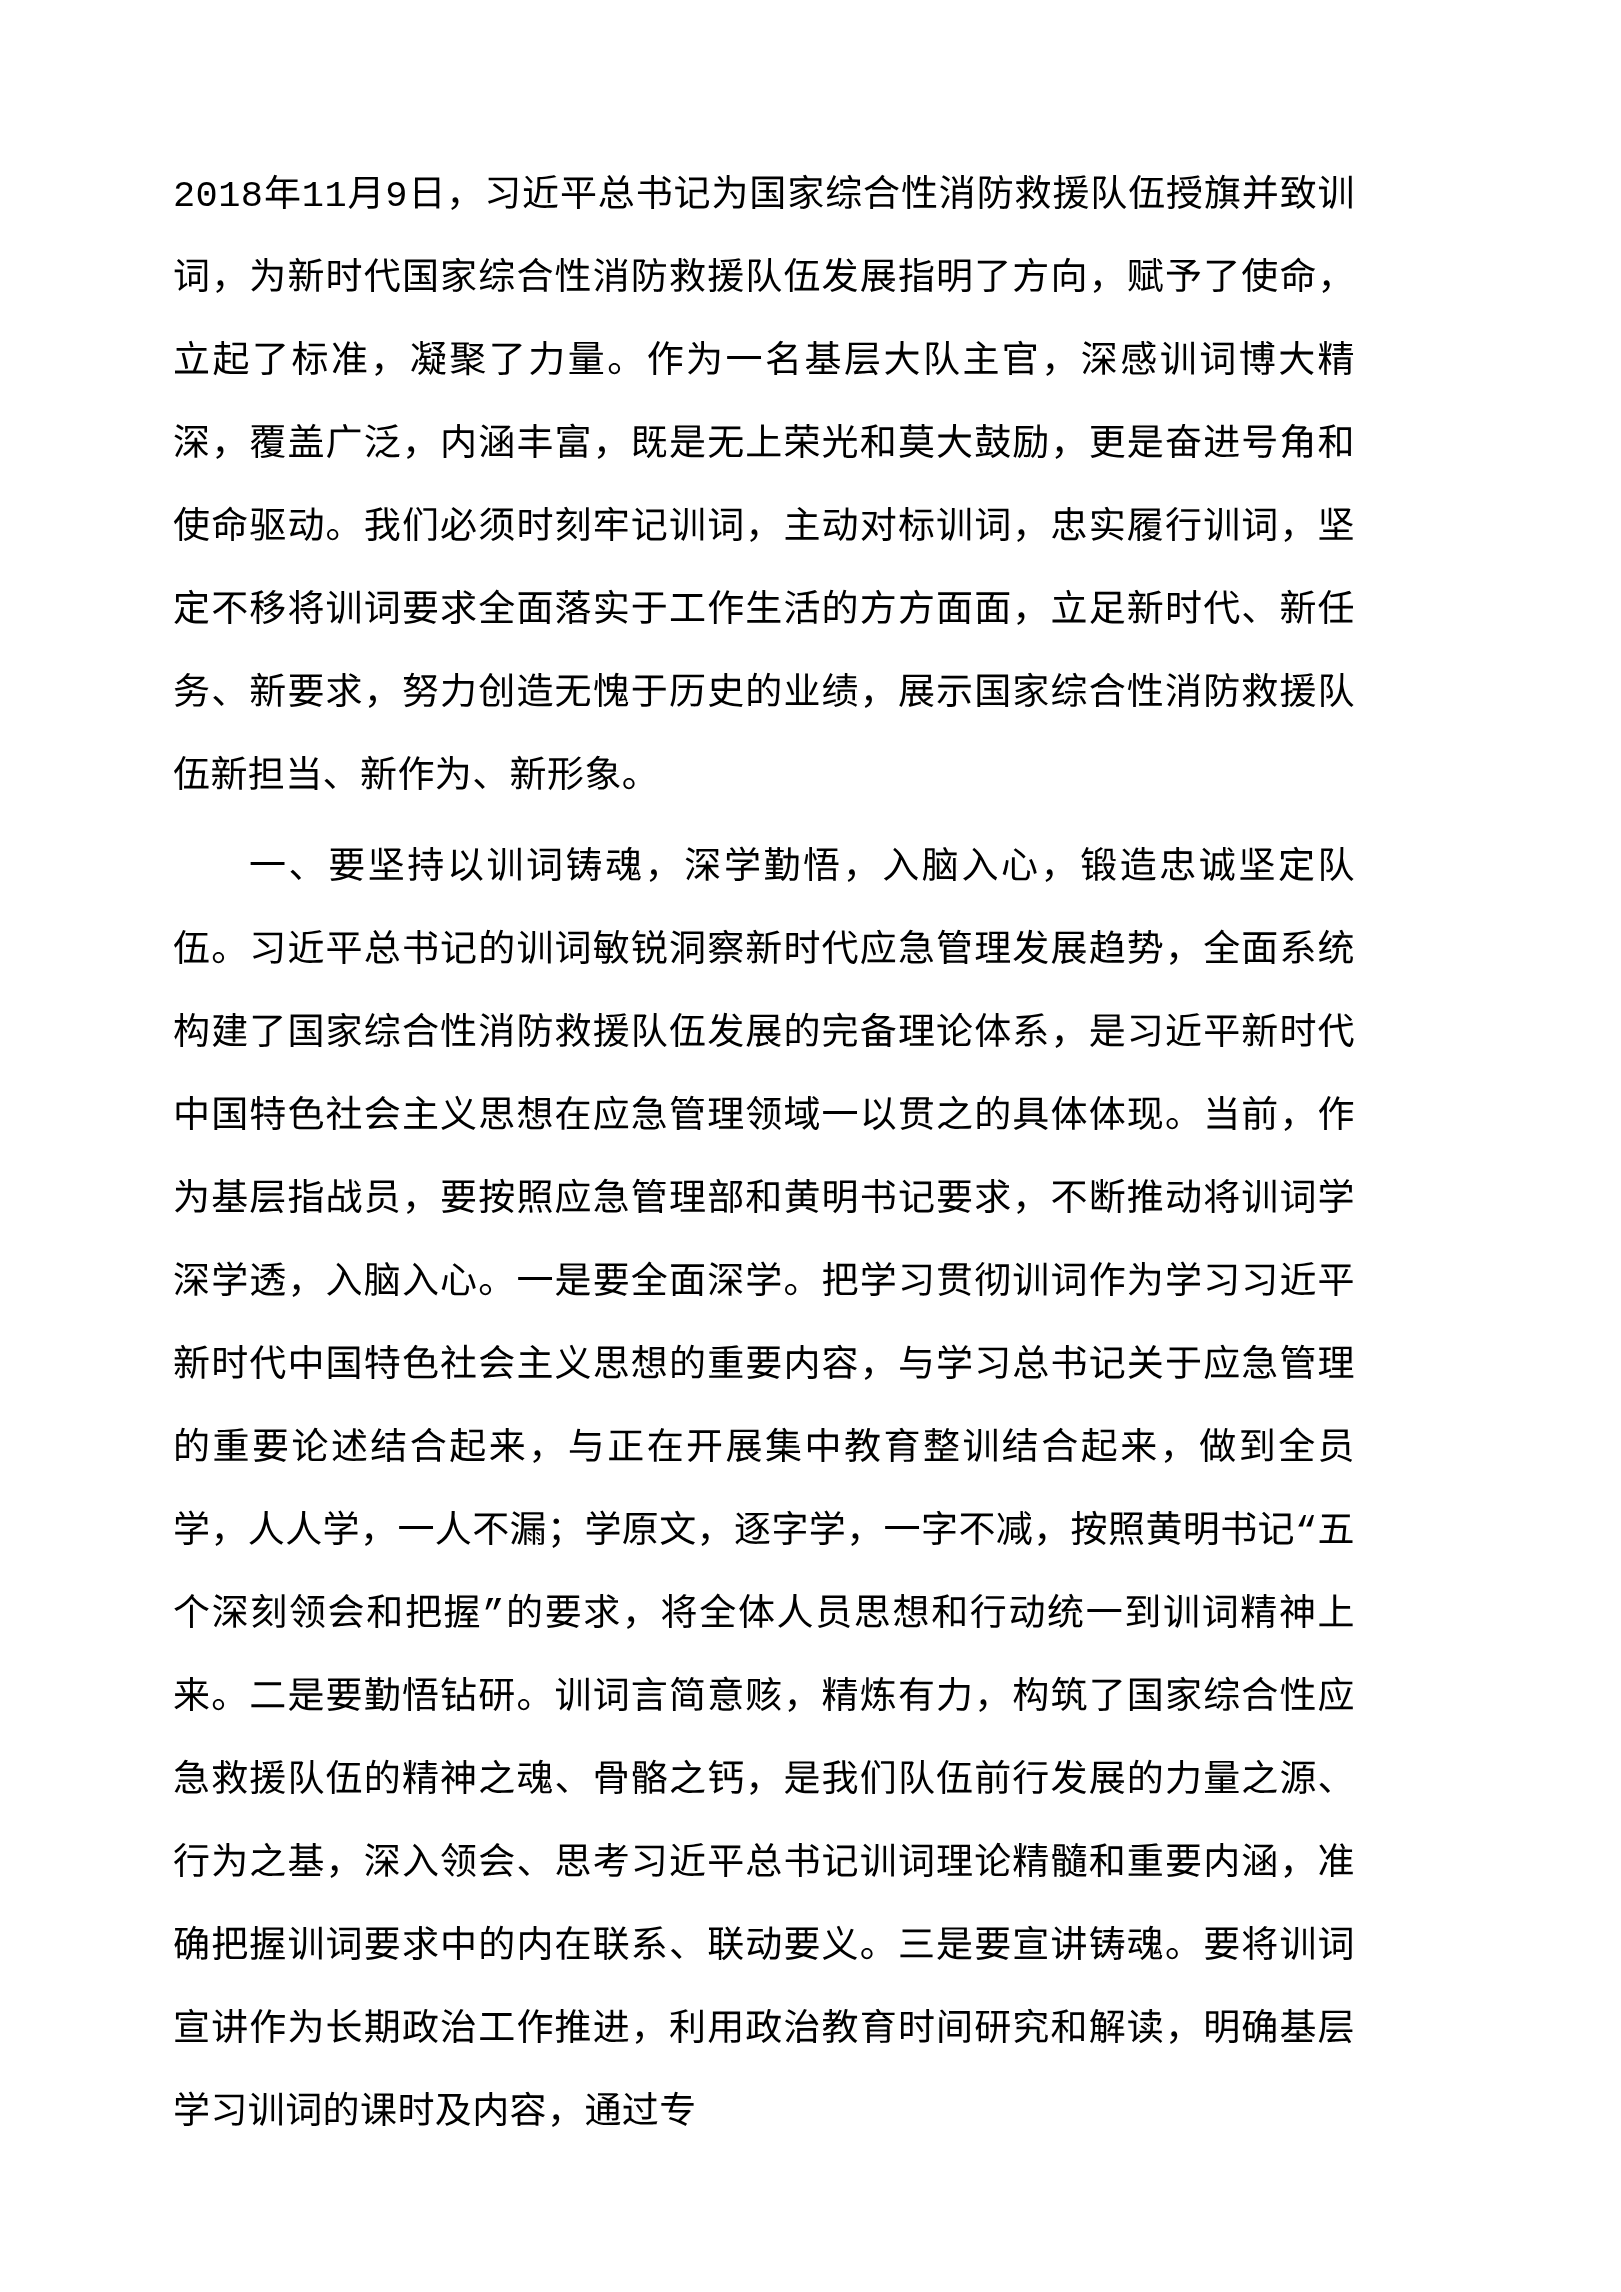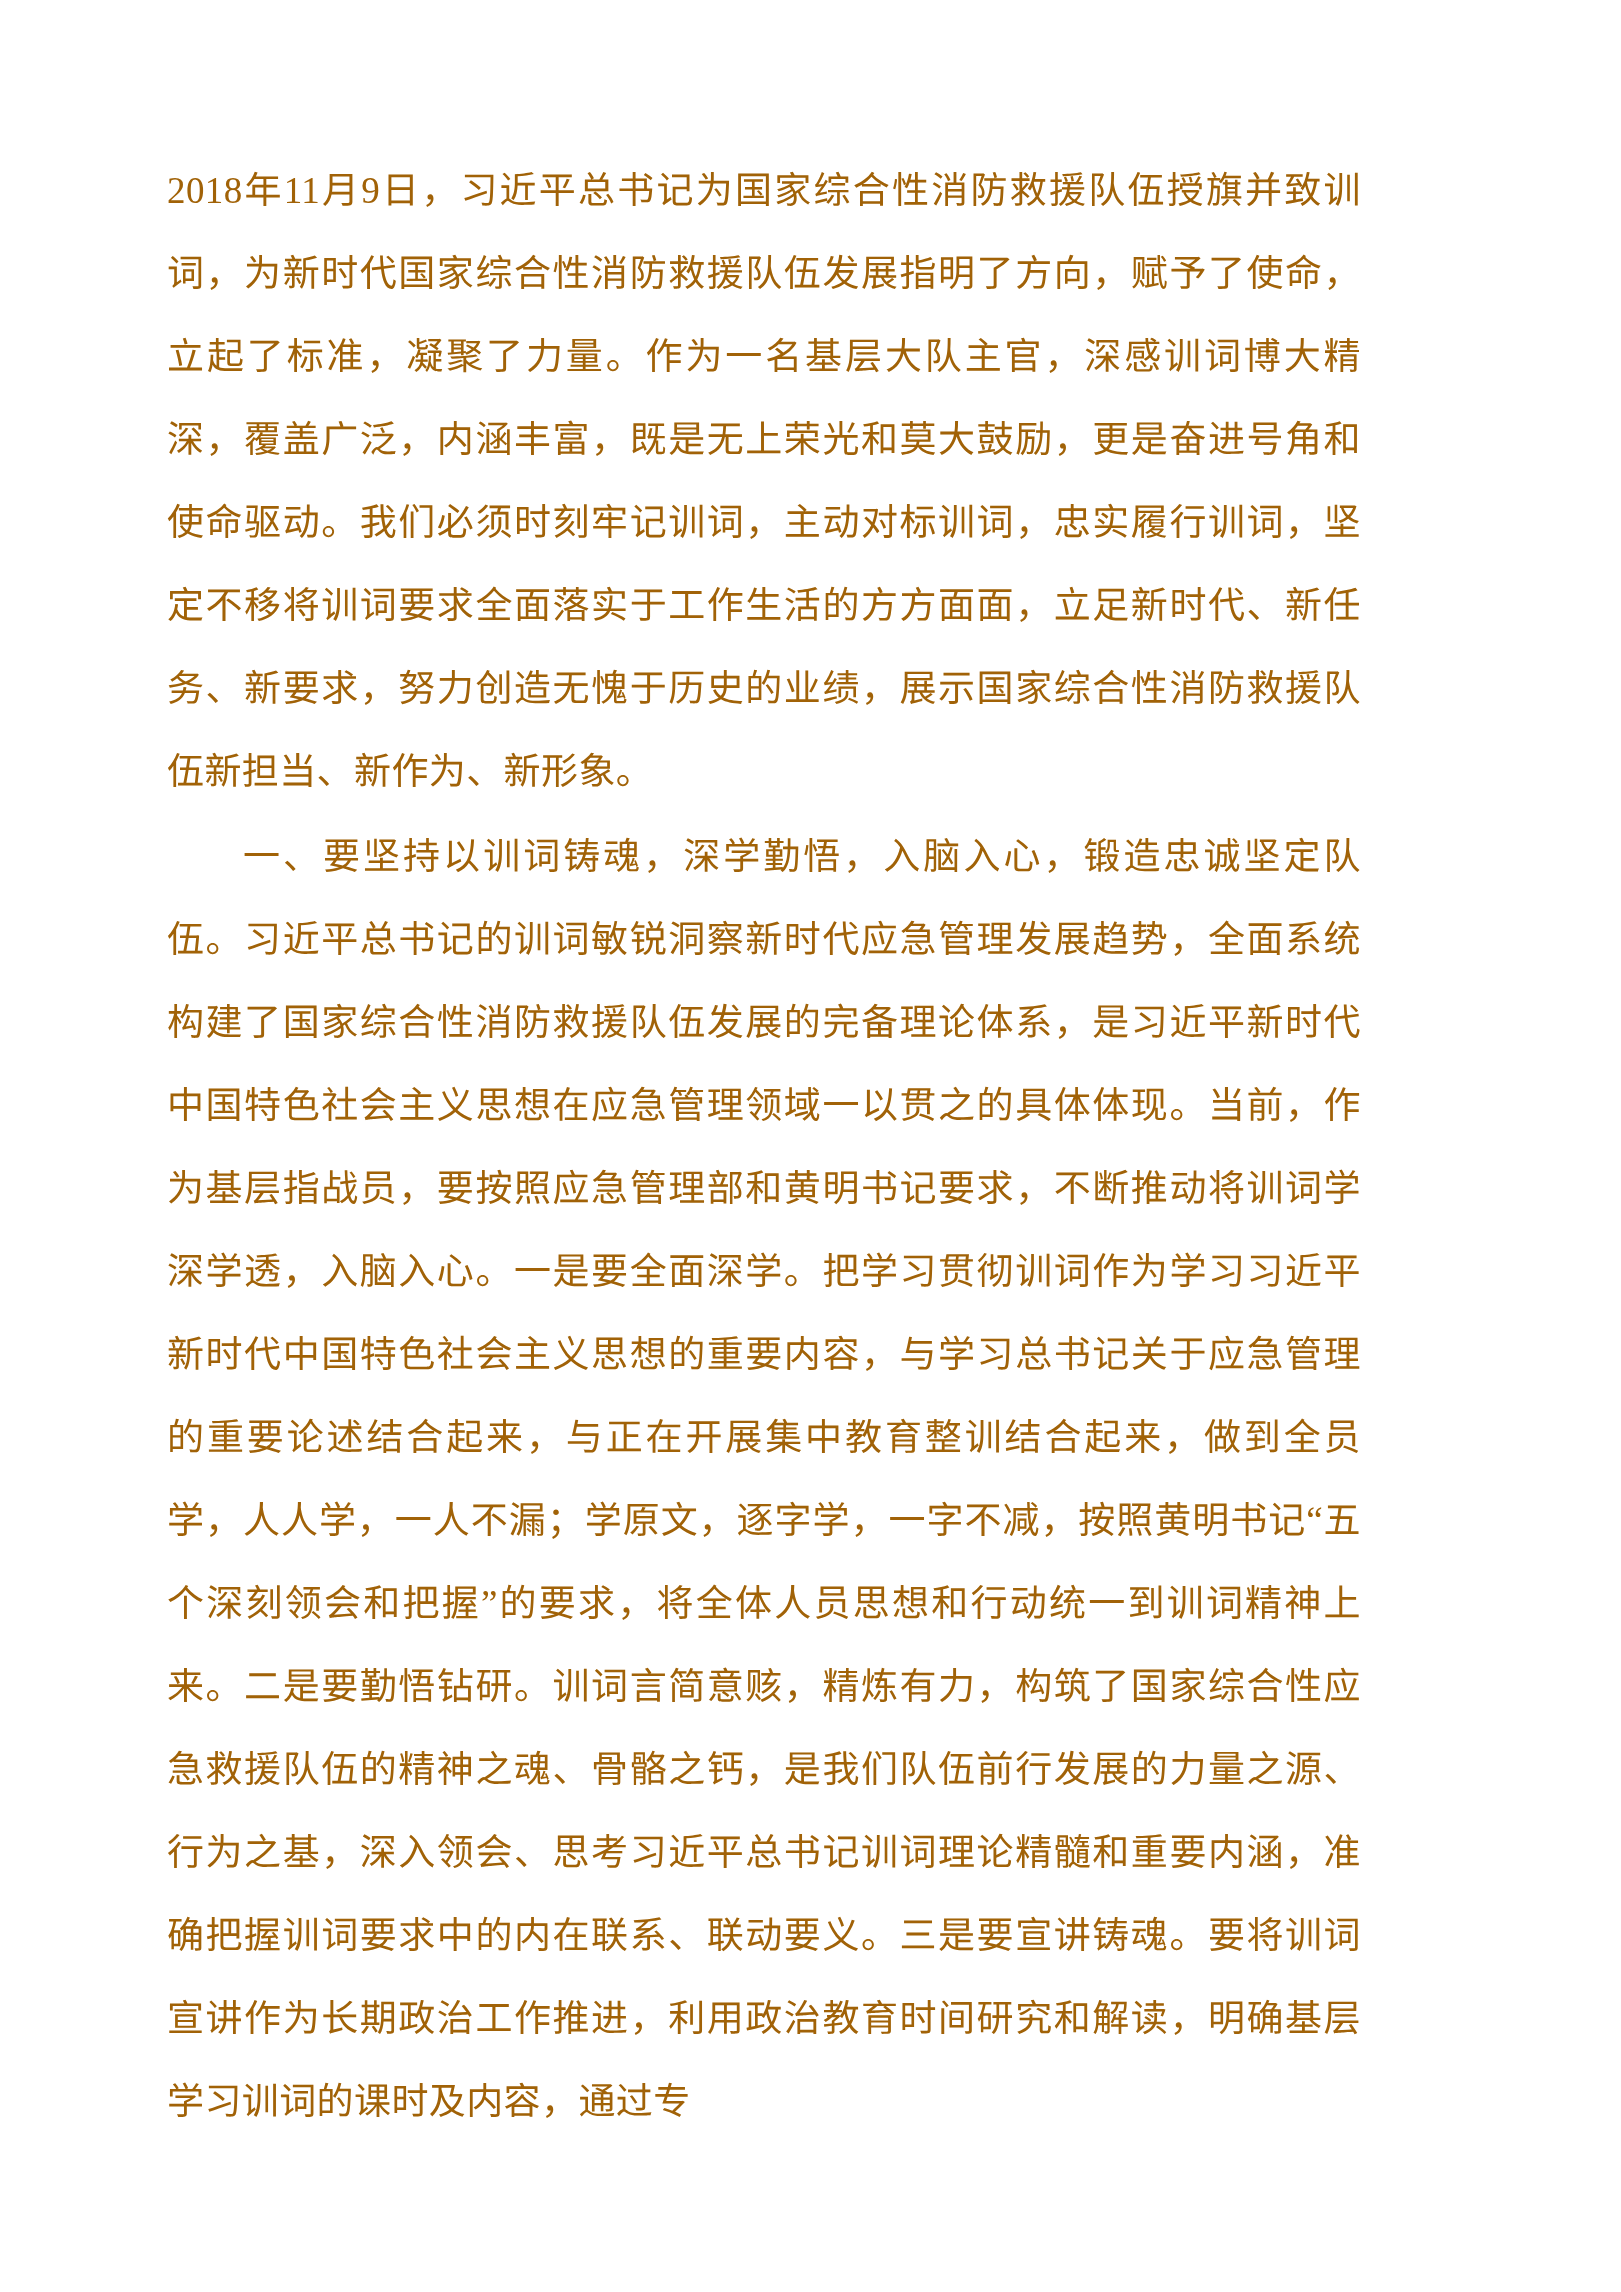--- a/index.html
+++ b/index.html
@@ -17,27 +17,27 @@
     overflow: hidden;
     box-sizing: border-box;
   }
   .doc-body {
     position: absolute;
     left: 165px;
     top: 147px;
     width: 1198px;
   }
   .para {
-    font-family: Liberation Serif, serif;
+    font-family: Liberation Mono, monospace;
     font-size: 37px;
     line-height: 83px;
-    color: #a16207;
+    color: #000000;
     text-align: justify;
     text-justify: inter-ideograph;
-    margin: 2px;
+    margin: 8px;
     letter-spacing: 0.4px;
     font-weight: 400;
     -webkit-font-smoothing: antialiased;
   }
   .para + .para {
     margin-top: 0;
   }
   .para-indent {
     text-indent: 76px;
   }

